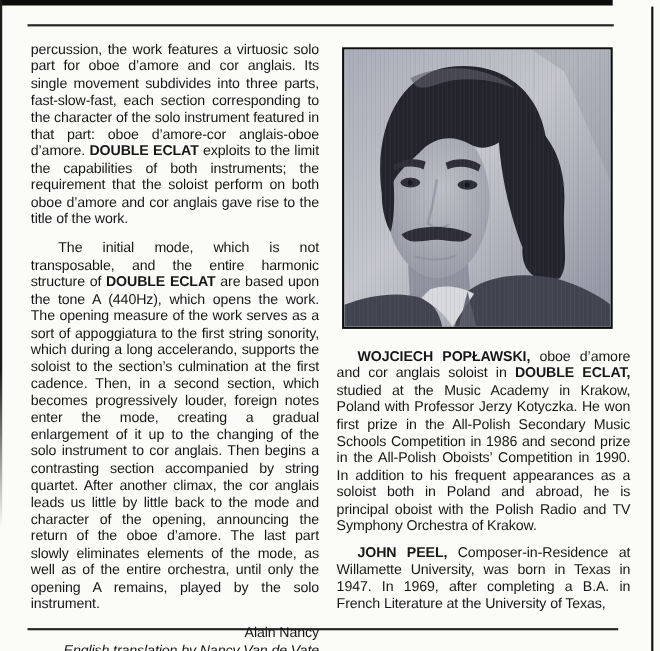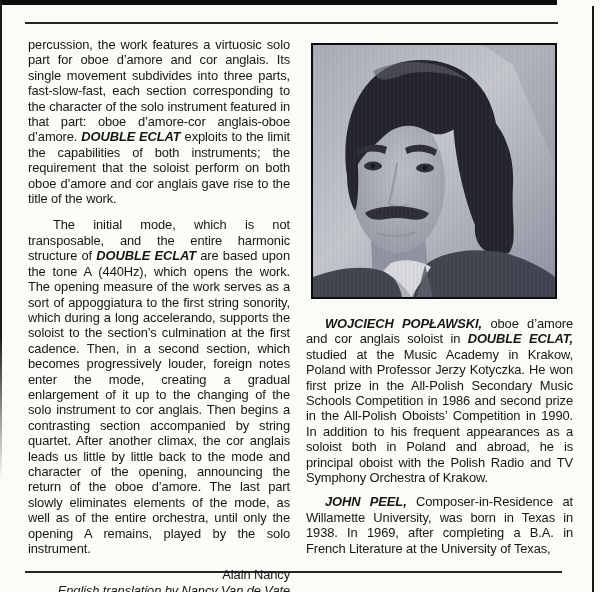--- a/index.html
+++ b/index.html
@@ -20,21 +20,21 @@
   .rule-top{left:25px;top:22px;width:533px;}
   .rule-bottom{left:25px;top:571px;width:537px;}
   
   .col{position:absolute;top:37px;text-align:justify;font-size:12.9px;line-height:15.4px;letter-spacing:-0.1px;}
   .col-left{left:28px;width:262px;}
   .col-right{left:306px;width:267px;}
   p.para{margin:0 0 11px 0;}
   p.para.indent{text-indent:25px;}
   .col-right p.para{margin-bottom:9px;}
   .col-right p.para.indent{text-indent:19px;}
-  .b{font-weight:bold;font-style:italic;}
+  .b{font-weight:bold;}
   .credit{text-align:right;margin:0;}
   .credit.italic{font-style:italic;}
   
   .photo-frame{
     position:relative;margin:6px 0 17px 5px;
     width:242px;height:252px;border:2px solid #0d0d0d;
     box-shadow:inset 0 0 46px rgba(40,42,66,.30);
   }
   .photo-frame svg{display:block;width:242px;height:252px;}
   .photo-texture{
@@ -110,17 +110,17 @@
         <path d="M52,168 C64,159 100,159 116,168 C111,179 96,173 84,173 C72,173 58,179 52,168 Z" fill="#2c2d36"></path>
 
         <path d="M64,188 C74,192 92,192 102,187" fill="none" stroke-width="2" opacity="0.85" stroke="#90939f"></path>
 
         <path d="M62,202 C74,210 94,210 104,201 C98,212 72,214 62,202 Z" opacity="0.5" fill="#90939f"></path>
       </svg>
       <div class="photo-texture"></div>
     </div>
     <div id="right-paragraphs">
         <p class="para indent"><span class="b">WOJCIECH POPŁAWSKI,</span><span> oboe d’amore and cor anglais soloist in </span><span class="b">DOUBLE ECLAT,</span><span> studied at the Music Academy in Krakow, Poland with Professor Jerzy Kotyczka. He won first prize in the All-Polish Secondary Music Schools Competition in 1986 and second prize in the All-Polish Oboists’ Competition in 1990. In addition to his frequent appearances as a soloist both in Poland and abroad, he is principal oboist with the Polish Radio and TV Symphony Orchestra of Krakow.</span></p>
-        <p class="para indent"><span class="b">JOHN PEEL,</span><span> Composer-in-Residence at Willamette University, was born in Texas in 1938. In 1969, after completing a B.A. in French Literature at the University of Texas,</span></p>
+        <p class="para indent"><span class="b">JOHN PEEL,</span><span> Composer-in-Residence at Willamette University, was born in Texas in 1947. In 1969, after completing a B.A. in French Literature at the University of Texas,</span></p>
       </div>
   </div>
 
 </div>
 
 </body></html>

